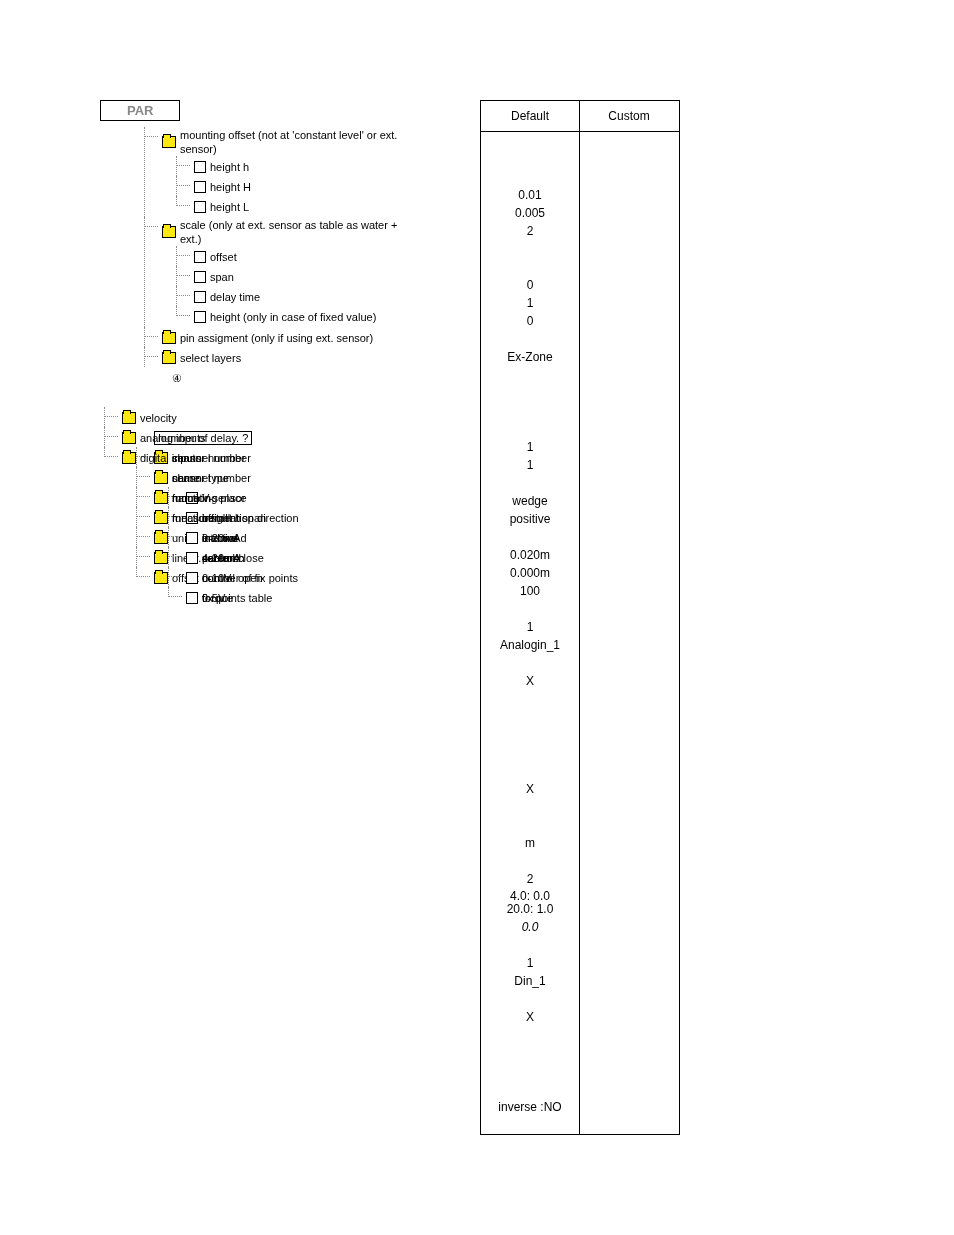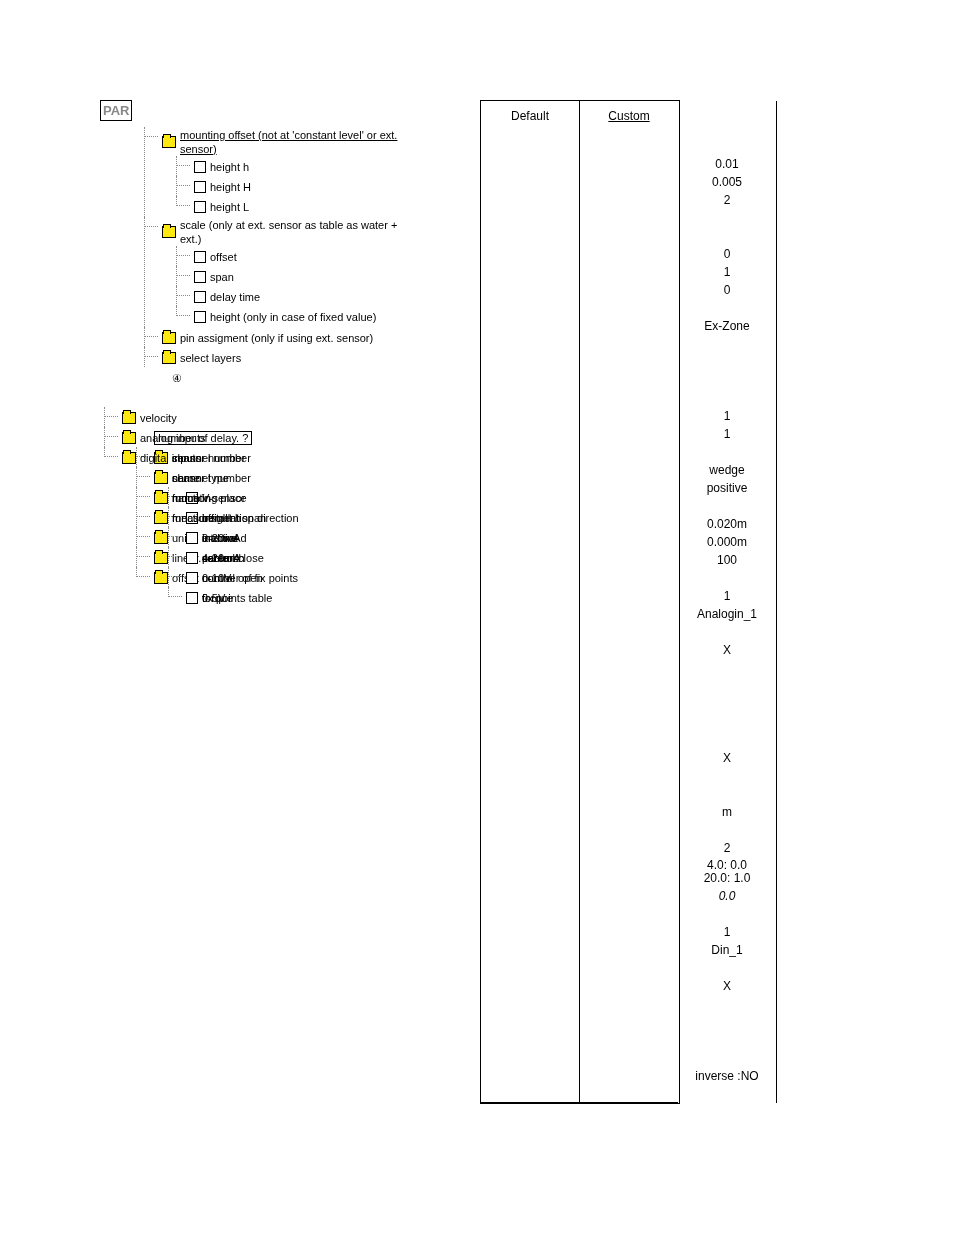--- a/index.html
+++ b/index.html
@@ -46,21 +46,21 @@
     text-align:center;
   }
   .defcol { border-right: 1.5px solid #000; }
 
   .par-box {
     display:inline-block;
     border: 1px solid #000;
     font-size:13px;
     font-weight:bold;
     color:#888;
-    padding: 2px 2px;
+    padding: 2px 26px;
     margin-bottom: 6px;
     background:#fff;
   }
   .tree ul {
     list-style: none;
     padding-left: 20px;
     margin: 0;
   }
   .tree > ul {
     padding-left: 10px;
@@ -127,21 +127,21 @@
 
 <div class="page">
   <div class="cols">
 
     <div class="treecol">
       <div class="par-box">PAR</div>
       <div id="tree" class="tree">
           <ul>
             <li class="noconn" style="padding: 0px 0px 0px 20px;">
               <ul>
-                <li class="rowline" style="height: auto; line-height: 14px;"><span><span class="fld"></span><span class="lbl" style="display: inline-block; width: 240px; text-decoration: underline;">mounting offset (not at 'constant level' or ext. sensor)</span></span><ul>
+                <li class="rowline" style="height: auto; line-height: 14px;"><span><span class="fld"></span><span class="lbl" style="display: inline-block; width: 240px;">mounting offset (not at 'constant level' or ext. sensor)</span></span><ul>
                     <li class="rowline"><span><span class="leafbox"></span><span class="lbl">height h</span></span></li>
                     <li class="rowline"><span><span class="leafbox"></span><span class="lbl">height H</span></span></li>
                     <li class="rowline"><span><span class="leafbox"></span><span class="lbl">height L</span></span></li>
                   </ul></li>
                 <li class="rowline" style="height: auto; line-height: 14px;"><span><span class="fld"></span><span class="lbl" style="display: inline-block; width: 240px;">scale (only at ext. sensor as table as water + ext.)</span></span><ul>
                     <li class="rowline"><span><span class="leafbox"></span><span class="lbl">offset</span></span></li>
                     <li class="rowline"><span><span class="leafbox"></span><span class="lbl">span</span></span></li>
                     <li class="rowline"><span><span class="leafbox"></span><span class="lbl">delay time</span></span></li>
                     <li class="rowline"><span><span class="leafbox"></span><span class="lbl">height (only in case of fixed value)</span></span></li>
                   </ul></li>
@@ -193,24 +193,24 @@
                     <li class="rowline"><span><span class="leafbox"></span><span class="lbl">control close</span></span></li>
                     <li class="rowline"><span><span class="leafbox"></span><span class="lbl">control open</span></span></li>
                     <li class="rowline"><span><span class="leafbox"></span><span class="lbl">torque</span></span></li>
                   </ul></li>
               </ul></li>
           </ul>
         </div>
     </div>
 
     <div class="valcol">
-      <div class="valtable" style="flex-direction:row;">
+      <div class="valtable" style="flex-direction:column;">
         <div class="valhead">
           <div class="vcell" style="padding:8px 0;">Default</div>
-          <div class="vcell" style="padding:8px 0;text-decoration:underline;">Custom</div>
+          <div class="vcell" style="padding:8px 0;">Custom</div>
         </div>
         <div style="display:flex;">
           <div id="defcol" class="defcol">
               <div class="valrow">&nbsp;</div>
               <div class="valrow">&nbsp;</div>
               <div class="valrow">&nbsp;</div>
               <div class="valrow">0.01</div>
               <div class="valrow">0.005</div>
               <div class="valrow">2</div>
               <div class="valrow">&nbsp;</div>

